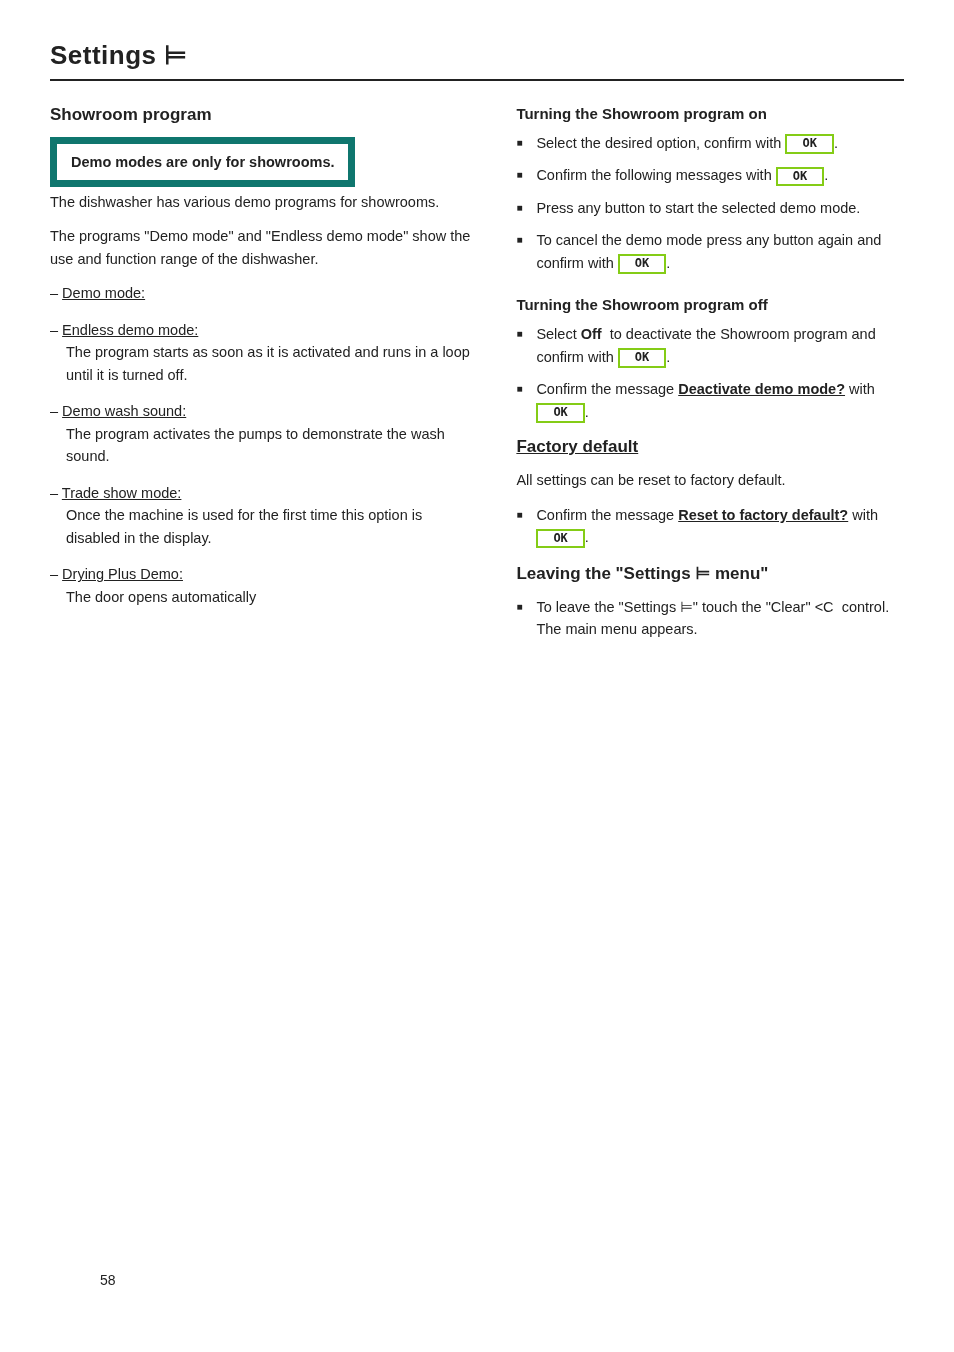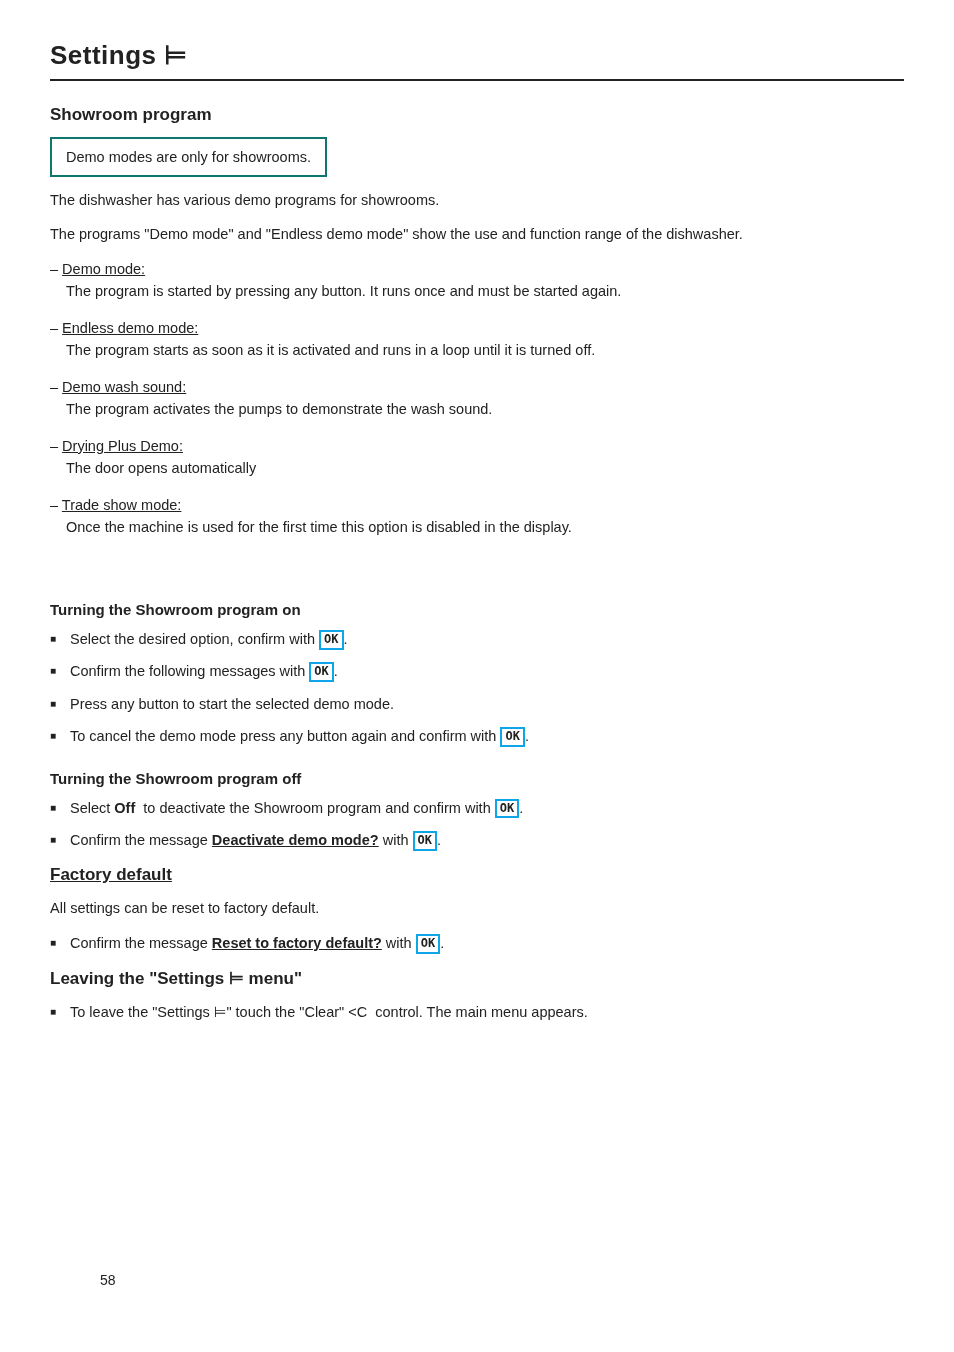--- a/index.html
+++ b/index.html
@@ -19,46 +19,46 @@
       letter-spacing: 0.5px;
     }
     hr.title-divider {
       border: none;
       border-top: 2px solid #222;
       margin-bottom: 24px;
     }
     .two-col {
       display: flex;
       gap: 40px;
-      flex-direction: column;
     }
     .left-col {
       flex: 1.1;
     }
     .right-col {
       flex: 1;
     }
     h2.section-title {
       font-size: 17px;
       font-weight: bold;
       margin-bottom: 12px;
     }
     h3.sub-section-title {
       font-size: 15px;
       font-weight: bold;
       margin-bottom: 10px;
       margin-top: 22px;
     }
     .info-box {
-      border: 2px solid #0f766e;
+      border: 7px solid #0f766e;
       padding: 10px 14px;
-      margin-bottom: 12px;
+      margin-bottom: 4px;
       font-size: 14.5px;
       display: inline-block;
       min-width: 200px;
+      font-weight: bold;
     }
     .body-text {
       font-size: 14.5px;
       line-height: 1.55;
       margin-bottom: 12px;
     }
     .mode-list {
       list-style: none;
       margin-bottom: 2px;
     }
@@ -95,24 +95,24 @@
     }
     .bullet-list li::before {
       content: "■";
       position: absolute;
       left: 0;
       font-size: 10px;
       top: 3px;
     }
     .ok-badge {
       display: inline-block;
-      border: 2px solid #0ea5e9;
+      border: 2px solid #84cc16;
       font-size: 12px;
       font-weight: bold;
-      padding: 0px 3px;
+      padding: 0px 15px;
       line-height: 1.3;
       font-family: monospace;
       vertical-align: middle;
     }
     .bold-text {
       font-weight: bold;
     }
     .underline-text {
       text-decoration: underline;
     }
@@ -142,44 +142,43 @@
       <div class="info-box">
         <span>Demo modes are  only for showrooms.</span>
       </div>
 
       <p class="body-text">The dishwasher has various demo programs for showrooms.</p>
       <p class="body-text">The programs "Demo mode" and "Endless demo mode" show the use and function range of the dishwasher.</p>
 
       <ul class="mode-list">
         <li>
           <span class="mode-label underline-text">Demo mode:</span>
-          <span class="mode-desc">The program is started by pressing any button. It runs once and must be started again.</span>
         </li>
         <li>
           <span class="mode-label underline-text">Endless demo mode:</span>
           <span class="mode-desc">The program starts as soon as it is activated and runs in a loop until it is turned off.</span>
         </li>
         <li>
           <span class="mode-label underline-text">Demo wash sound:</span>
           <span class="mode-desc">The program activates the pumps to demonstrate the wash sound.</span>
         </li>
         <li>
+          <span class="mode-label underline-text">Trade show mode:</span>
+          <span class="mode-desc">Once the machine is used for the first time this option is disabled in the display.</span>
+        </li>
+        <li>
           <span class="mode-label underline-text">Drying Plus Demo:</span>
           <span class="mode-desc">The door opens automatically</span>
         </li>
-        <li>
-          <span class="mode-label underline-text">Trade show mode:</span>
-          <span class="mode-desc">Once the machine is used for the first time this option is disabled in the display.</span>
-        </li>
       </ul>
     </div>
 
     <div class="right-col">
 
-      <h3 class="sub-section-title" style="margin-top:8px">Turning the Showroom program on</h3>
+      <h3 class="sub-section-title" style="margin-top:0">Turning the Showroom program on</h3>
       <ul class="bullet-list">
         <li>Select the desired option, confirm with <span class="ok-badge">OK</span>.</li>
         <li>Confirm the following messages with <span class="ok-badge">OK</span>.</li>
         <li>Press any button to start the selected demo mode.</li>
         <li>To cancel the demo mode press any button again and confirm with <span class="ok-badge">OK</span>.</li>
       </ul>
 
       <h3 class="sub-section-title">Turning the Showroom program off</h3>
       <ul class="bullet-list">
         <li>Select <span class="bold-text">Off</span> &nbsp;to deactivate the Showroom program and confirm with <span class="ok-badge">OK</span>.</li>

